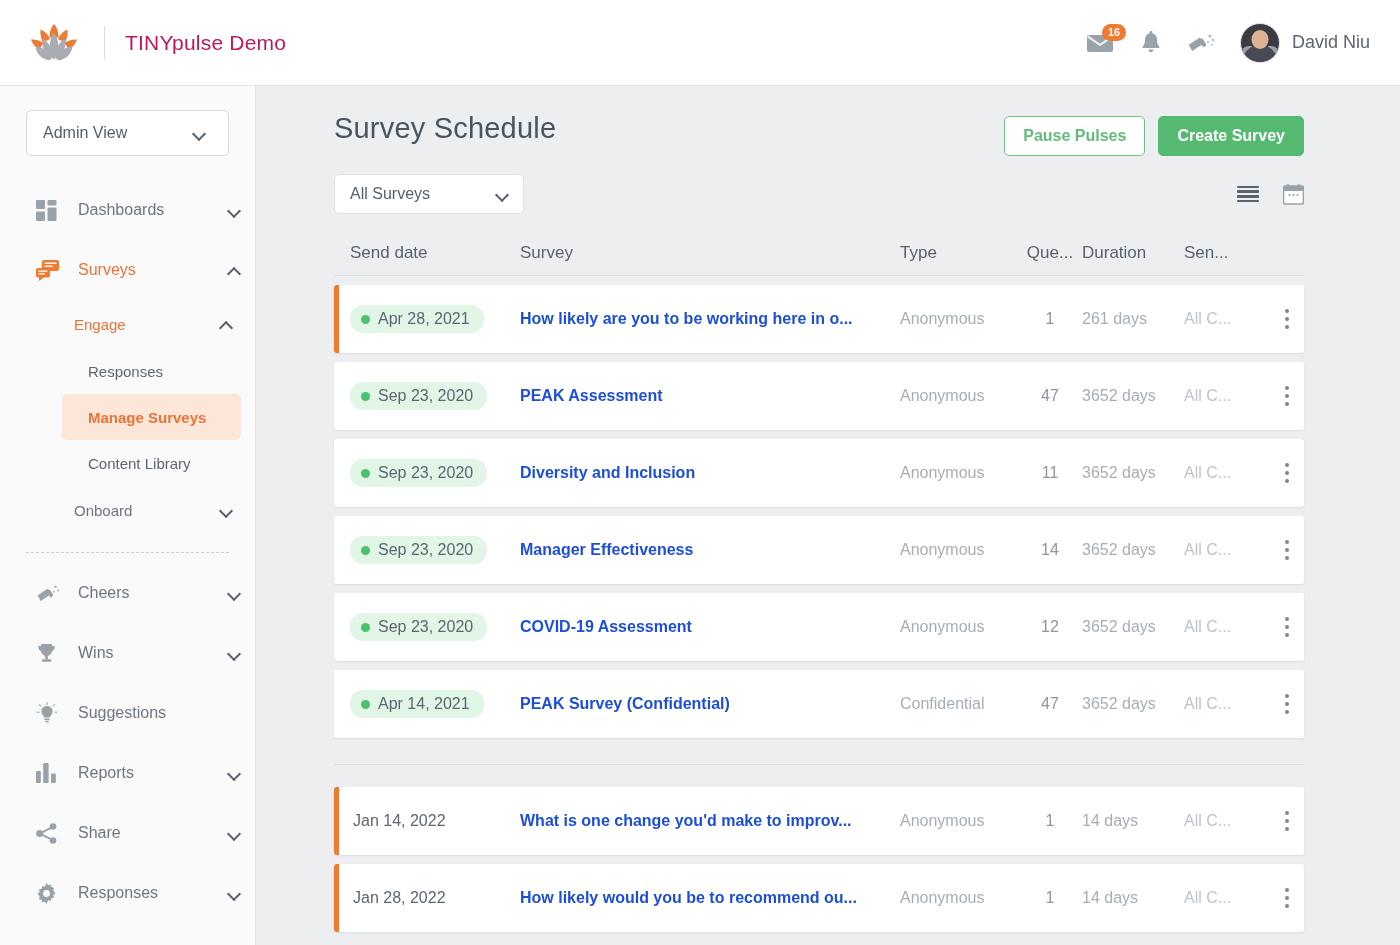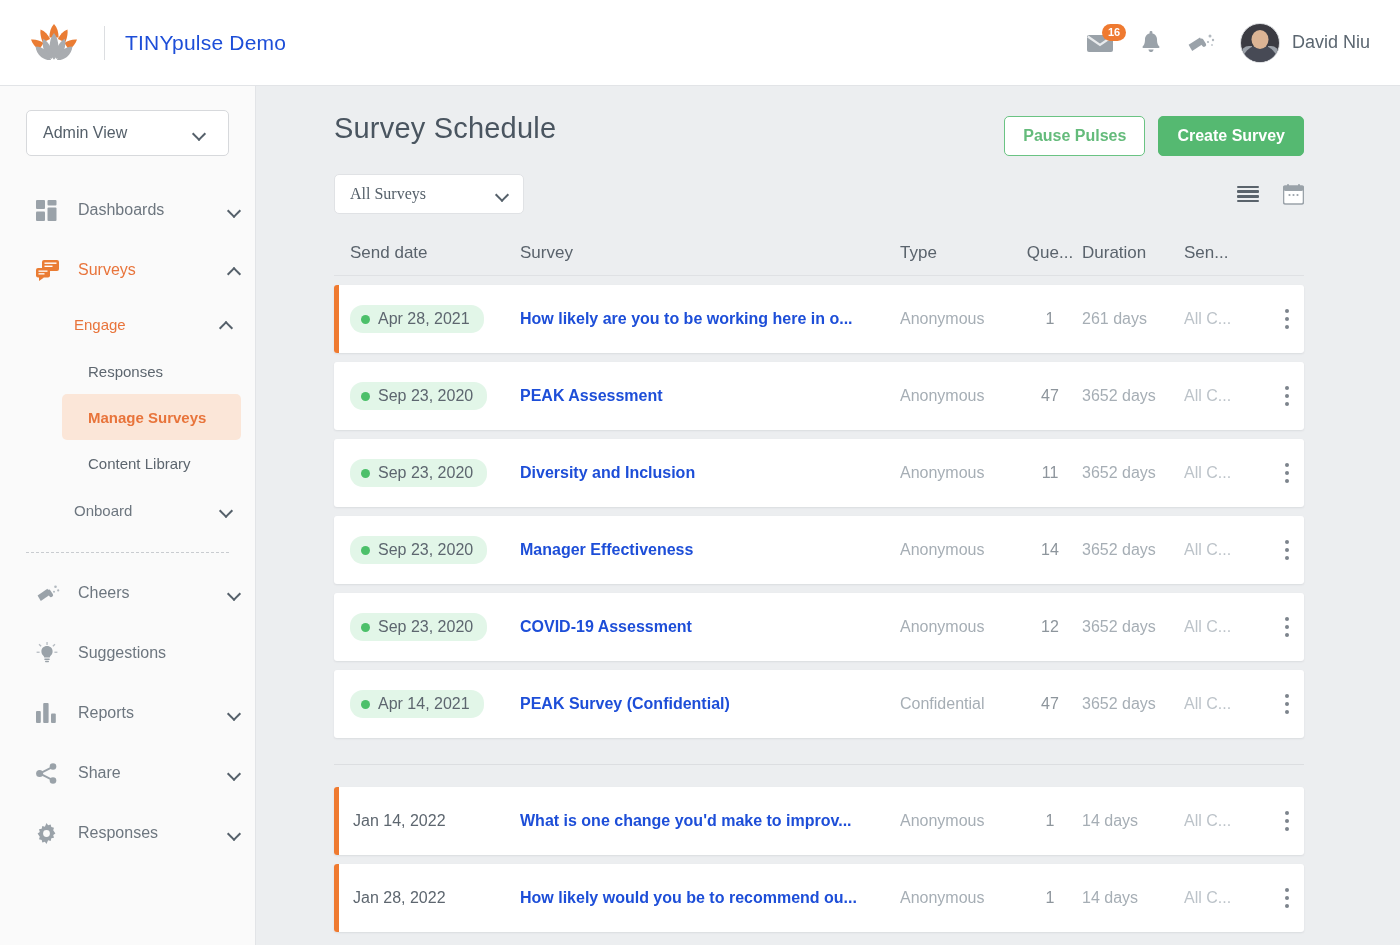--- a/index.html
+++ b/index.html
@@ -16,21 +16,21 @@
     position: absolute; top: 0; left: 0; width: 1400px; height: 86px;
     background: #ffffff; border-bottom: 1px solid #e2e4e7;
     display: flex; align-items: center; z-index: 20;
   }
   .brand { display: flex; align-items: center; padding-left: 26px; }
   .logo-wrap { width: 56px; height: 46px; position: relative; }
   .brand-divider {
     width: 1px; height: 34px; background: #dcdee1; margin: 0 20px 0 22px;
   }
   .brand-title {
-    font-size: 21px; color: #1d4ed8; letter-spacing: .2px; font-weight: 400;
+    font-size: 21px; color: #be185d; letter-spacing: .2px; font-weight: 400;
   }
   .header-right {
     margin-left: auto; display: flex; align-items: center; padding-right: 30px; gap: 0;
   }
   .hdr-icon-btn {
     position: relative; width: 50px; height: 46px;
     display: flex; align-items: center; justify-content: center;
   }
   .badge {
     position: absolute; top: 4px; left: 26px;
@@ -125,21 +125,21 @@
   }
   .btn-outline { background: #fff; border: 1px solid #6ac383; color: #64bb7b; }
   .btn-primary { background: #55b971; border: 1px solid #55b971; color: #fff; }
 
   .subbar {
     display: flex; align-items: center; padding: 18px 96px 0 78px;
   }
   .surveys-select {
     width: 190px; height: 40px; background: #fff; border: 1px solid #e0e2e5;
     border-radius: 5px; display: flex; align-items: center; padding: 0 14px 0 15px;
-    font-size: 16px; color: #55606a; font-family: Liberation Serif, serif;
+    font-size: 16px; color: #55606a;
   }
   .surveys-select .chev { margin-left: auto; }
   .view-toggles { margin-left: auto; display: flex; align-items: center; gap: 24px; }
   .list-ico { width: 22px; height: 17px; display: flex; flex-direction: column; justify-content: space-between; }
   .list-ico i { display: block; height: 2.6px; background: #5a636c; border-radius: 1px; }
   .cal-ico { width: 21px; height: 21px; position: relative; }
 
   .table-wrap { padding: 0 96px 0 78px; margin-top: 16px; }
   .table-head {
     display: flex; align-items: center; height: 46px;
@@ -313,20 +313,33 @@
             <rect x="12" y="6.4" width="4" height="8" rx="2" transform="rotate(-33 14 10.4)" fill="#9aa2a9"></rect>
             <circle cx="19.5" cy="3.8" r="1.3" fill="#b2b9bf"></circle>
             <circle cx="22.2" cy="7.4" r="1.1" fill="#b2b9bf"></circle>
             <circle cx="18" cy="8.8" r="1" fill="#b2b9bf"></circle>
           </svg>
         </span>
         <span class="nav-label">Cheers</span>
         <span class="chev"></span>
       </div>
 
+      <div class="nav-item">
+        <span class="nav-ico">
+          <svg width="21" height="21" viewBox="0 0 21 21">
+            <path d="M5 1h11v6.5c0 3-2.5 5.5-5.5 5.5S5 10.5 5 7.5z" fill="#9aa2a9"></path>
+            <path d="M5 3H2.2c0 3.2 1.3 4.8 3.3 5.2z" fill="#9aa2a9"></path>
+            <path d="M16 3h2.8c0 3.2-1.3 4.8-3.3 5.2z" fill="#9aa2a9"></path>
+            <rect x="9.2" y="12.5" width="2.6" height="4" fill="#9aa2a9"></rect>
+            <rect x="5.8" y="16.2" width="9.4" height="2.6" rx="1" fill="#9aa2a9"></rect>
+          </svg>
+        </span>
+        <span class="nav-label">Wins</span>
+        <span class="chev"></span>
+      </div>
 
       <div class="nav-item">
         <span class="nav-ico">
           <svg width="22" height="22" viewBox="0 0 22 22">
             <path d="M11 4c-3.3 0-5.6 2.4-5.6 5.4 0 2.2 1.2 3.4 2 4.4.5.6.7 1 .8 1.6h5.6c.1-.6.3-1 .8-1.6.8-1 2-2.2 2-4.4C16.6 6.4 14.3 4 11 4z" fill="#9aa2a9"></path>
             <rect x="8.2" y="16.4" width="5.6" height="1.6" rx=".8" fill="#9aa2a9"></rect>
             <rect x="9" y="18.8" width="4" height="1.5" rx=".7" fill="#9aa2a9"></rect>
             <rect x="10.4" y="0" width="1.3" height="3" fill="#b6bcc2"></rect>
             <rect x="0.6" y="9.6" width="3" height="1.3" fill="#b6bcc2"></rect>
             <rect x="18.4" y="9.6" width="3" height="1.3" fill="#b6bcc2"></rect>

